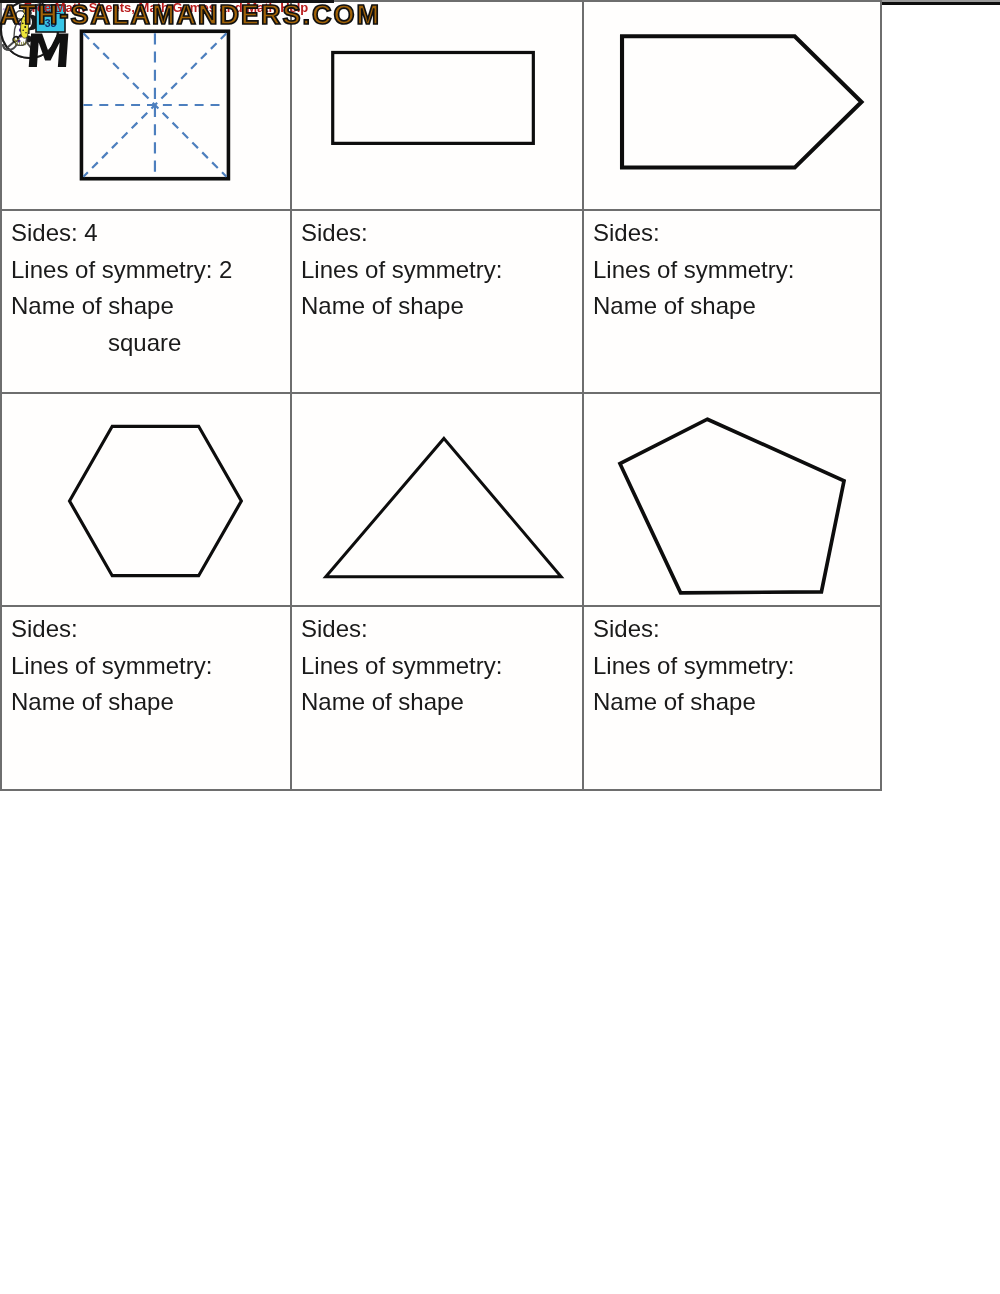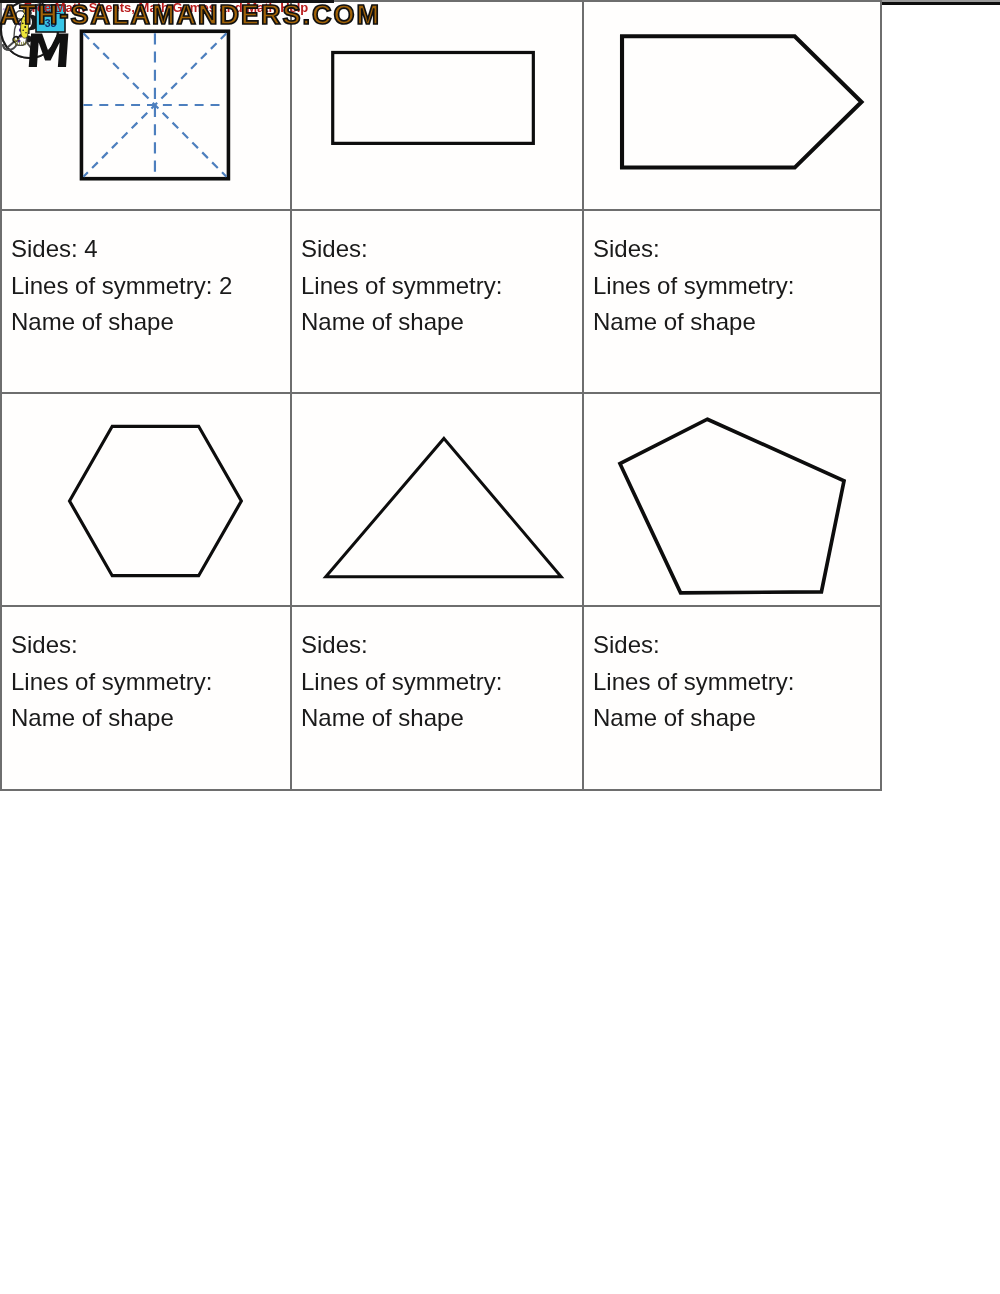--- a/index.html
+++ b/index.html
@@ -44,21 +44,21 @@
     position:absolute; left:60; top:337; width:882px; height:791px;
     border:2px solid #6e6e6e; background:#fffefd;
     display:grid;
     grid-template-columns:290px 292px 1fr;
     grid-template-rows:209px 183px 213px 1fr;
   }
   .cell { position:relative; border-right:2px solid #6e6e6e; border-bottom:2px solid #6e6e6e; }
   .cell.last-col { border-right:none; }
   .cell.last-row { border-bottom:none; }
   .cell svg { display:block; width:100%; height:100%; }
-  .labels { padding:20px 6px 0 9px; font-size:24px; line-height:36.5px; }
+  .labels { padding:4px 6px 0 9px; font-size:24px; line-height:36.5px; }
   .answer-line { padding-left:97px; }
 
   
   .help-circle {
     position:absolute; width:59px; height:59px; border:2.5px solid #1c1c1c; border-radius:50%;
     text-align:center; font-family:"DejaVu Serif", serif; font-weight:bold;
     font-size:37px; line-height:54px; background:#fff;
   }
   .hc-left  { left:62;  top:1134; }
   .hc-right { left:881; top:1134; }
@@ -178,20 +178,21 @@
   <div class="cell last-col">
     <svg viewBox="0 0 288 205" preserveAspectRatio="none">
       <polygon points="37,34 205,34 270,99 205,164 37,164" fill="none" stroke="#0d0d0d" stroke-width="4" stroke-linejoin="miter"></polygon>
     </svg>
   </div>
 
   <div class="cell labels">
     <div>Sides: 4</div>
     <div>Lines of symmetry: 2</div>
     <div>Name of shape</div>
+    <div class="answer-line">square</div>
   </div>
 
   <div class="cell labels">
     <div>Sides:</div>
     <div>Lines of symmetry:</div>
     <div>Name of shape</div>
   </div>
 
   <div class="cell labels last-col">
     <div>Sides:</div>

